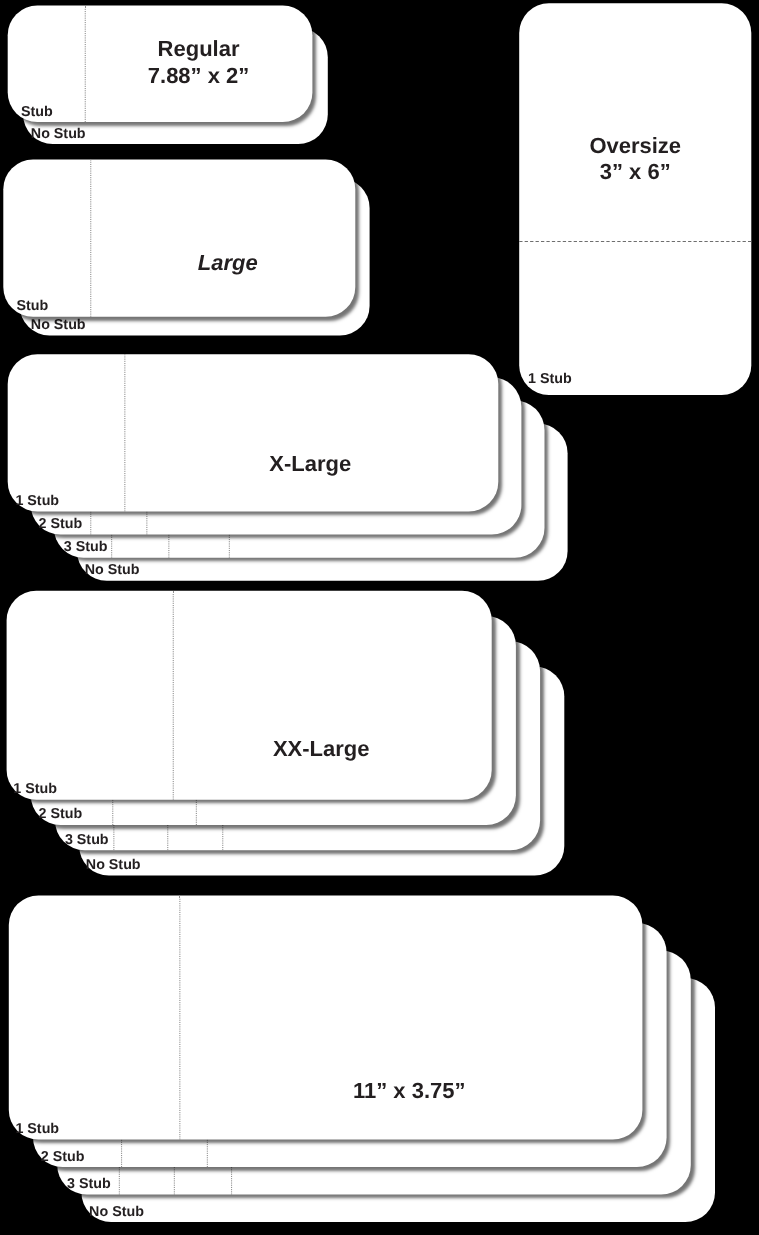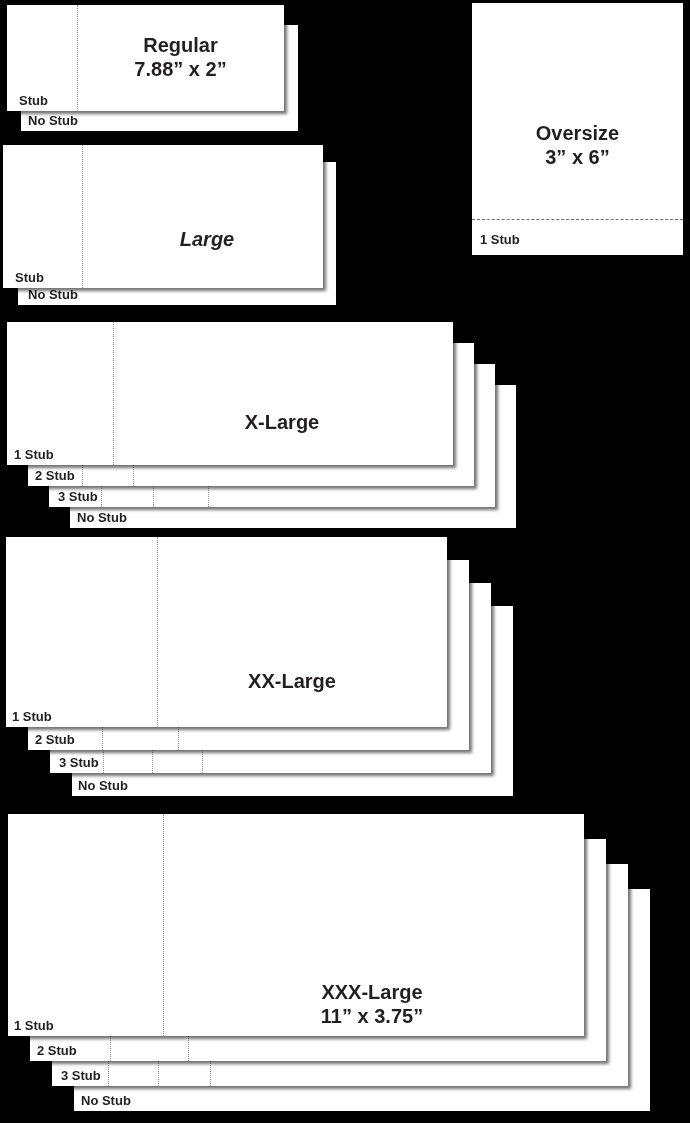--- a/index.html
+++ b/index.html
@@ -7,20 +7,21 @@
     position:relative;
     width:690px;height:1123px;
     background:#000;
     overflow:hidden;
     font-family:"Liberation Sans", sans-serif;
   }
   .ticket{
     position:absolute;
     background:#ffffff;
     box-shadow:3px 3px 3px rgba(0,0,0,0.55);
+    border-radius:27px;
   }
   .vdash{
     position:absolute;top:0;bottom:0;width:0;
     border-left:1px dotted #8f8f8f;
   }
   .hdash{
     position:absolute;left:0;right:0;height:0;
     border-top:1px dashed #6e6e6e;
   }
   .title-block{
@@ -57,21 +58,21 @@
     <div class="stub-label" style="left:10px;">No Stub</div>
   </div>
   <div class="ticket" style="left:3px;top:145px;width:320px;height:143px;">
     <div class="vdash" style="left:79px;"></div>
     <div class="title-block" style="left:88px;top:82px;font-style:italic;">
       <div>Large</div>
     </div>
     <div class="stub-label" style="left:12px;">Stub</div>
   </div>
 
-  <div class="ticket" style="left:472px;top:3px;width:211px;height:252px;">
+  <div class="ticket" style="left:472px;top:3px;width:211px;height:356px;">
     <div class="hdash" style="top:216px;"></div>
     <div class="title-block" style="left:0;right:0;top:118px;">
       <div>Oversize</div>
       <div>3” x 6”</div>
     </div>
     <div class="stub-label" style="left:8px;bottom:8px;">1 Stub</div>
   </div>
 
   <div class="ticket" style="left:70px;top:385px;width:446px;height:143px;">
     <div class="stub-label" style="left:7px;">No Stub</div>
@@ -127,19 +128,18 @@
     <div class="stub-label" style="left:9px;">3 Stub</div>
   </div>
   <div class="ticket" style="left:30px;top:839px;width:576px;height:222px;">
     <div class="vdash" style="left:80px;"></div>
     <div class="vdash" style="left:158px;"></div>
     <div class="stub-label" style="left:7px;">2 Stub</div>
   </div>
   <div class="ticket" style="left:8px;top:814px;width:576px;height:222px;">
     <div class="vdash" style="left:155px;"></div>
     <div class="title-block" style="left:152px;top:166px;">
-      <div>XXX-Large</div>
       <div>11” x 3.75”</div>
     </div>
     <div class="stub-label" style="left:6px;">1 Stub</div>
   </div>
 
 </div>
 
 </body></html>

